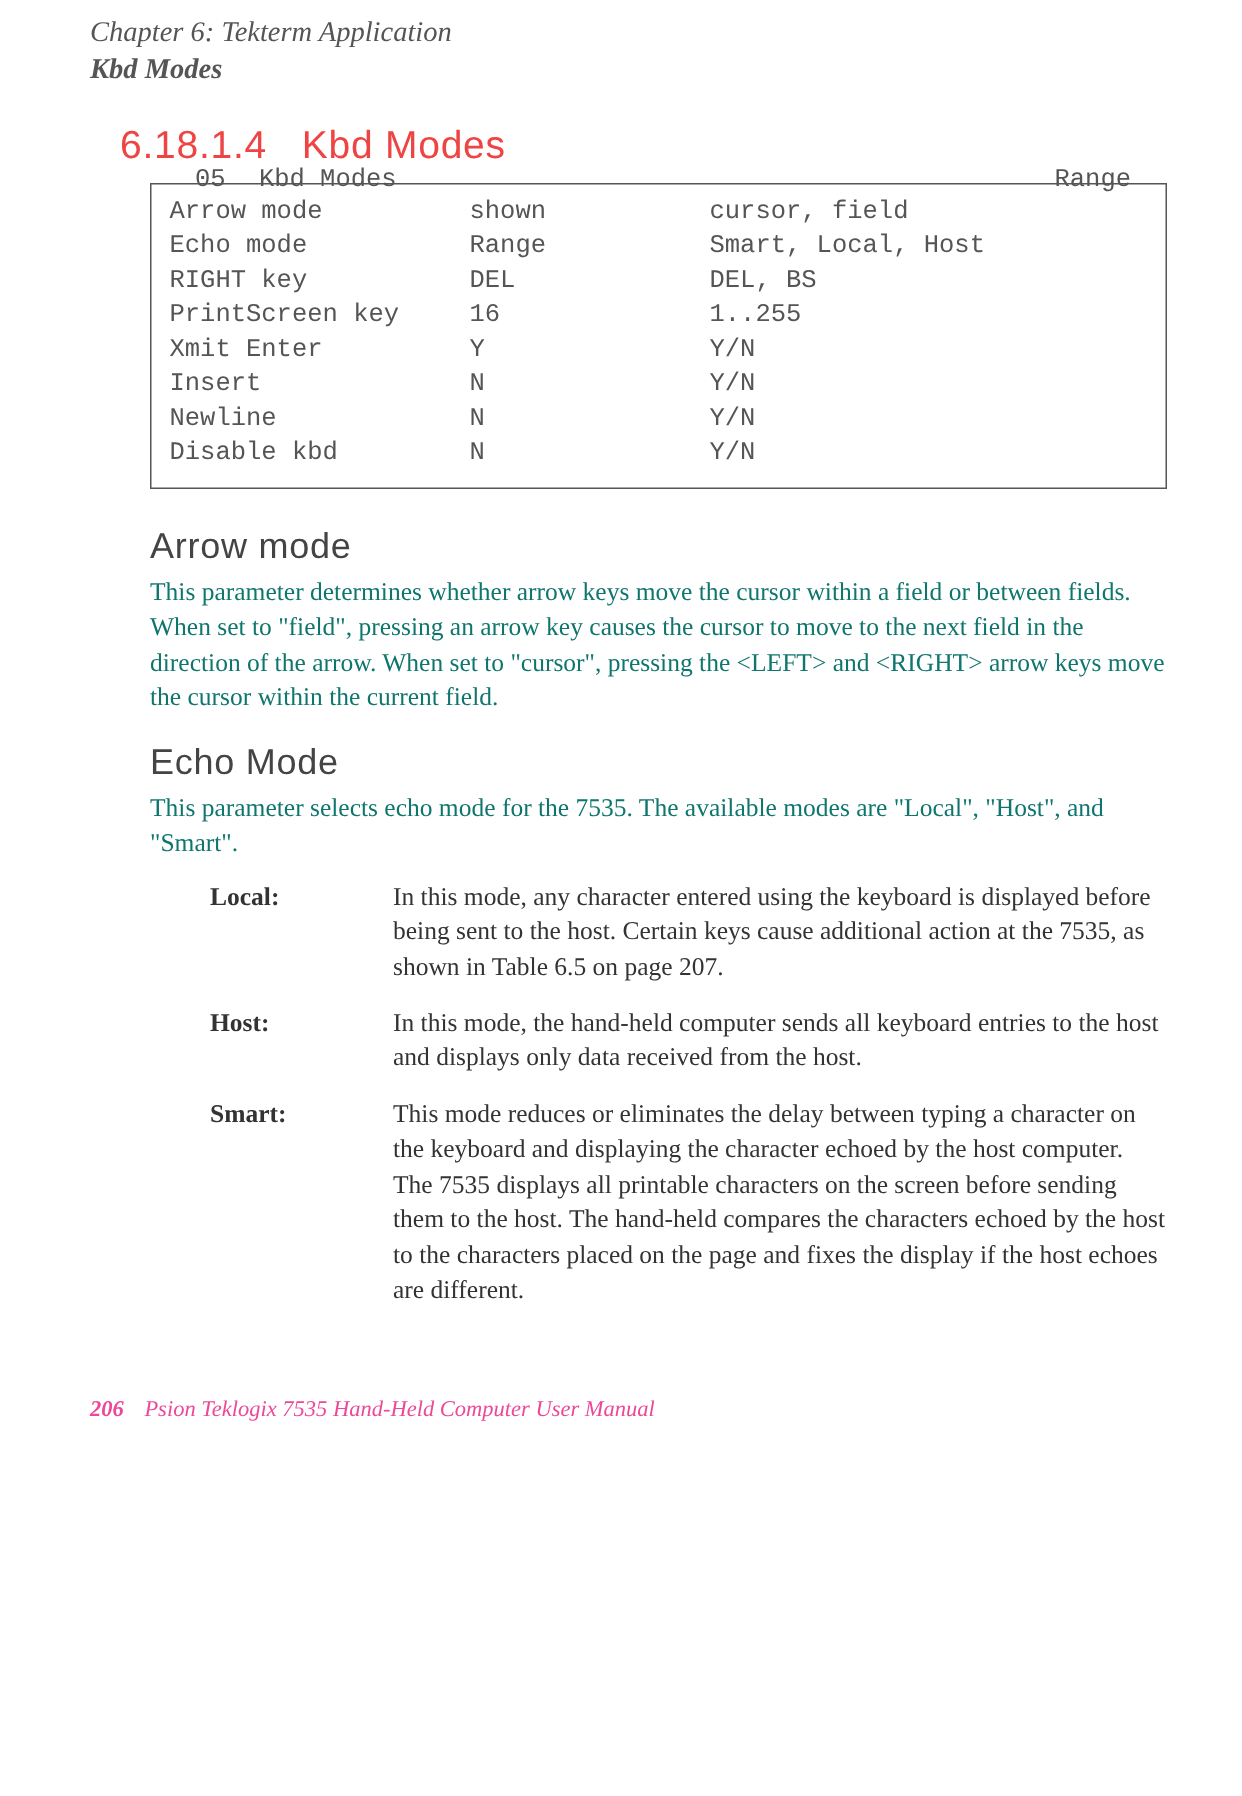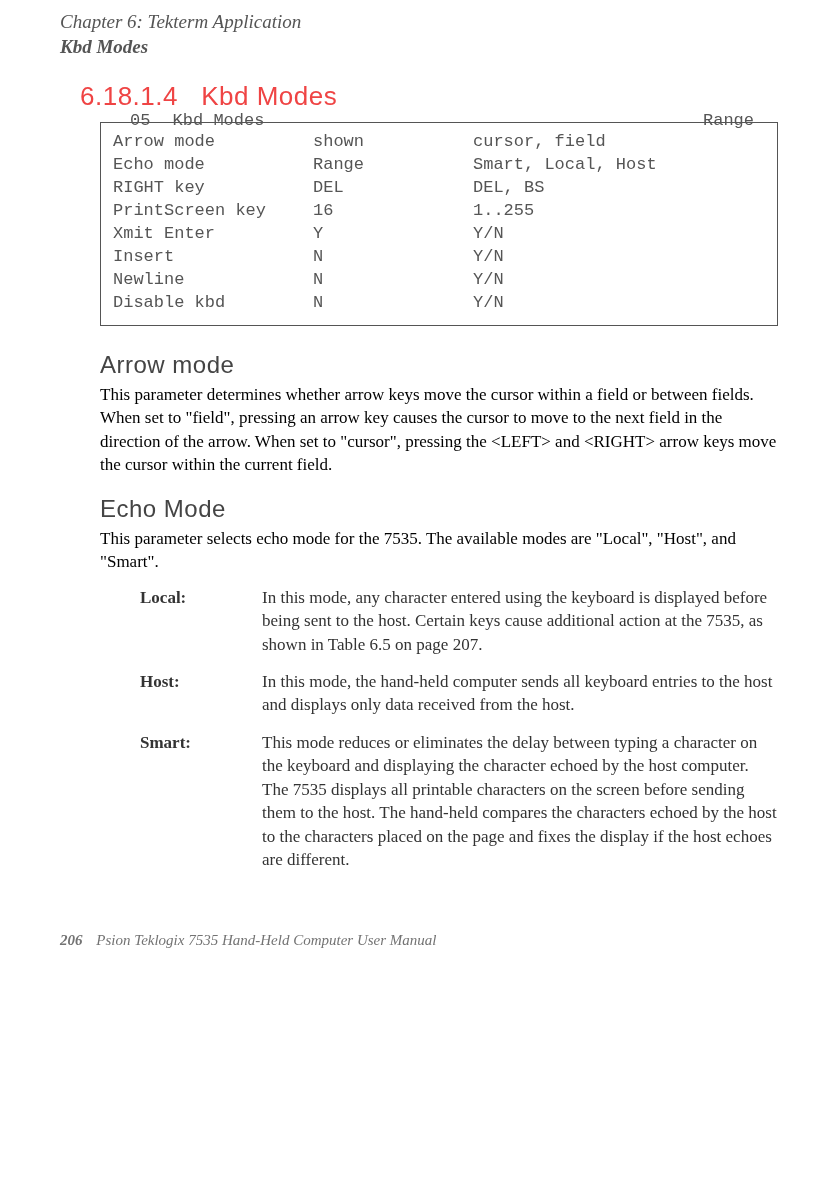--- a/index.html
+++ b/index.html
@@ -83,21 +83,21 @@
     font-stretch: condensed;
     font-size: 24px;
     letter-spacing: 0.5px;
     margin: 18px 0 4px 40px;
     color: #444;
   }
   p.body {
     font-size: 17px;
     line-height: 1.38;
     margin: 0 10px 12px 40px;
-    color: #000000;
+    color: #0f766e;
   }
   .def-list {
     margin-left: 80px;
     margin-right: 10px;
   }
   .def-row {
     display: flex;
     font-size: 17px;
     line-height: 1.38;
     margin-bottom: 14px;
@@ -108,21 +108,21 @@
     font-weight: bold;
     flex-shrink: 0;
   }
   .def-desc {
     flex: 1;
   }
   .footer {
     margin-top: 60px;
     font-style: italic;
     font-size: 15px;
-    color: #737373;
+    color: #ec4899;
   }
   .footer .pagenum {
     font-weight: bold;
     font-style: italic;
     margin-right: 10px;
   }
 </style>
 </head>
 <body>
 

